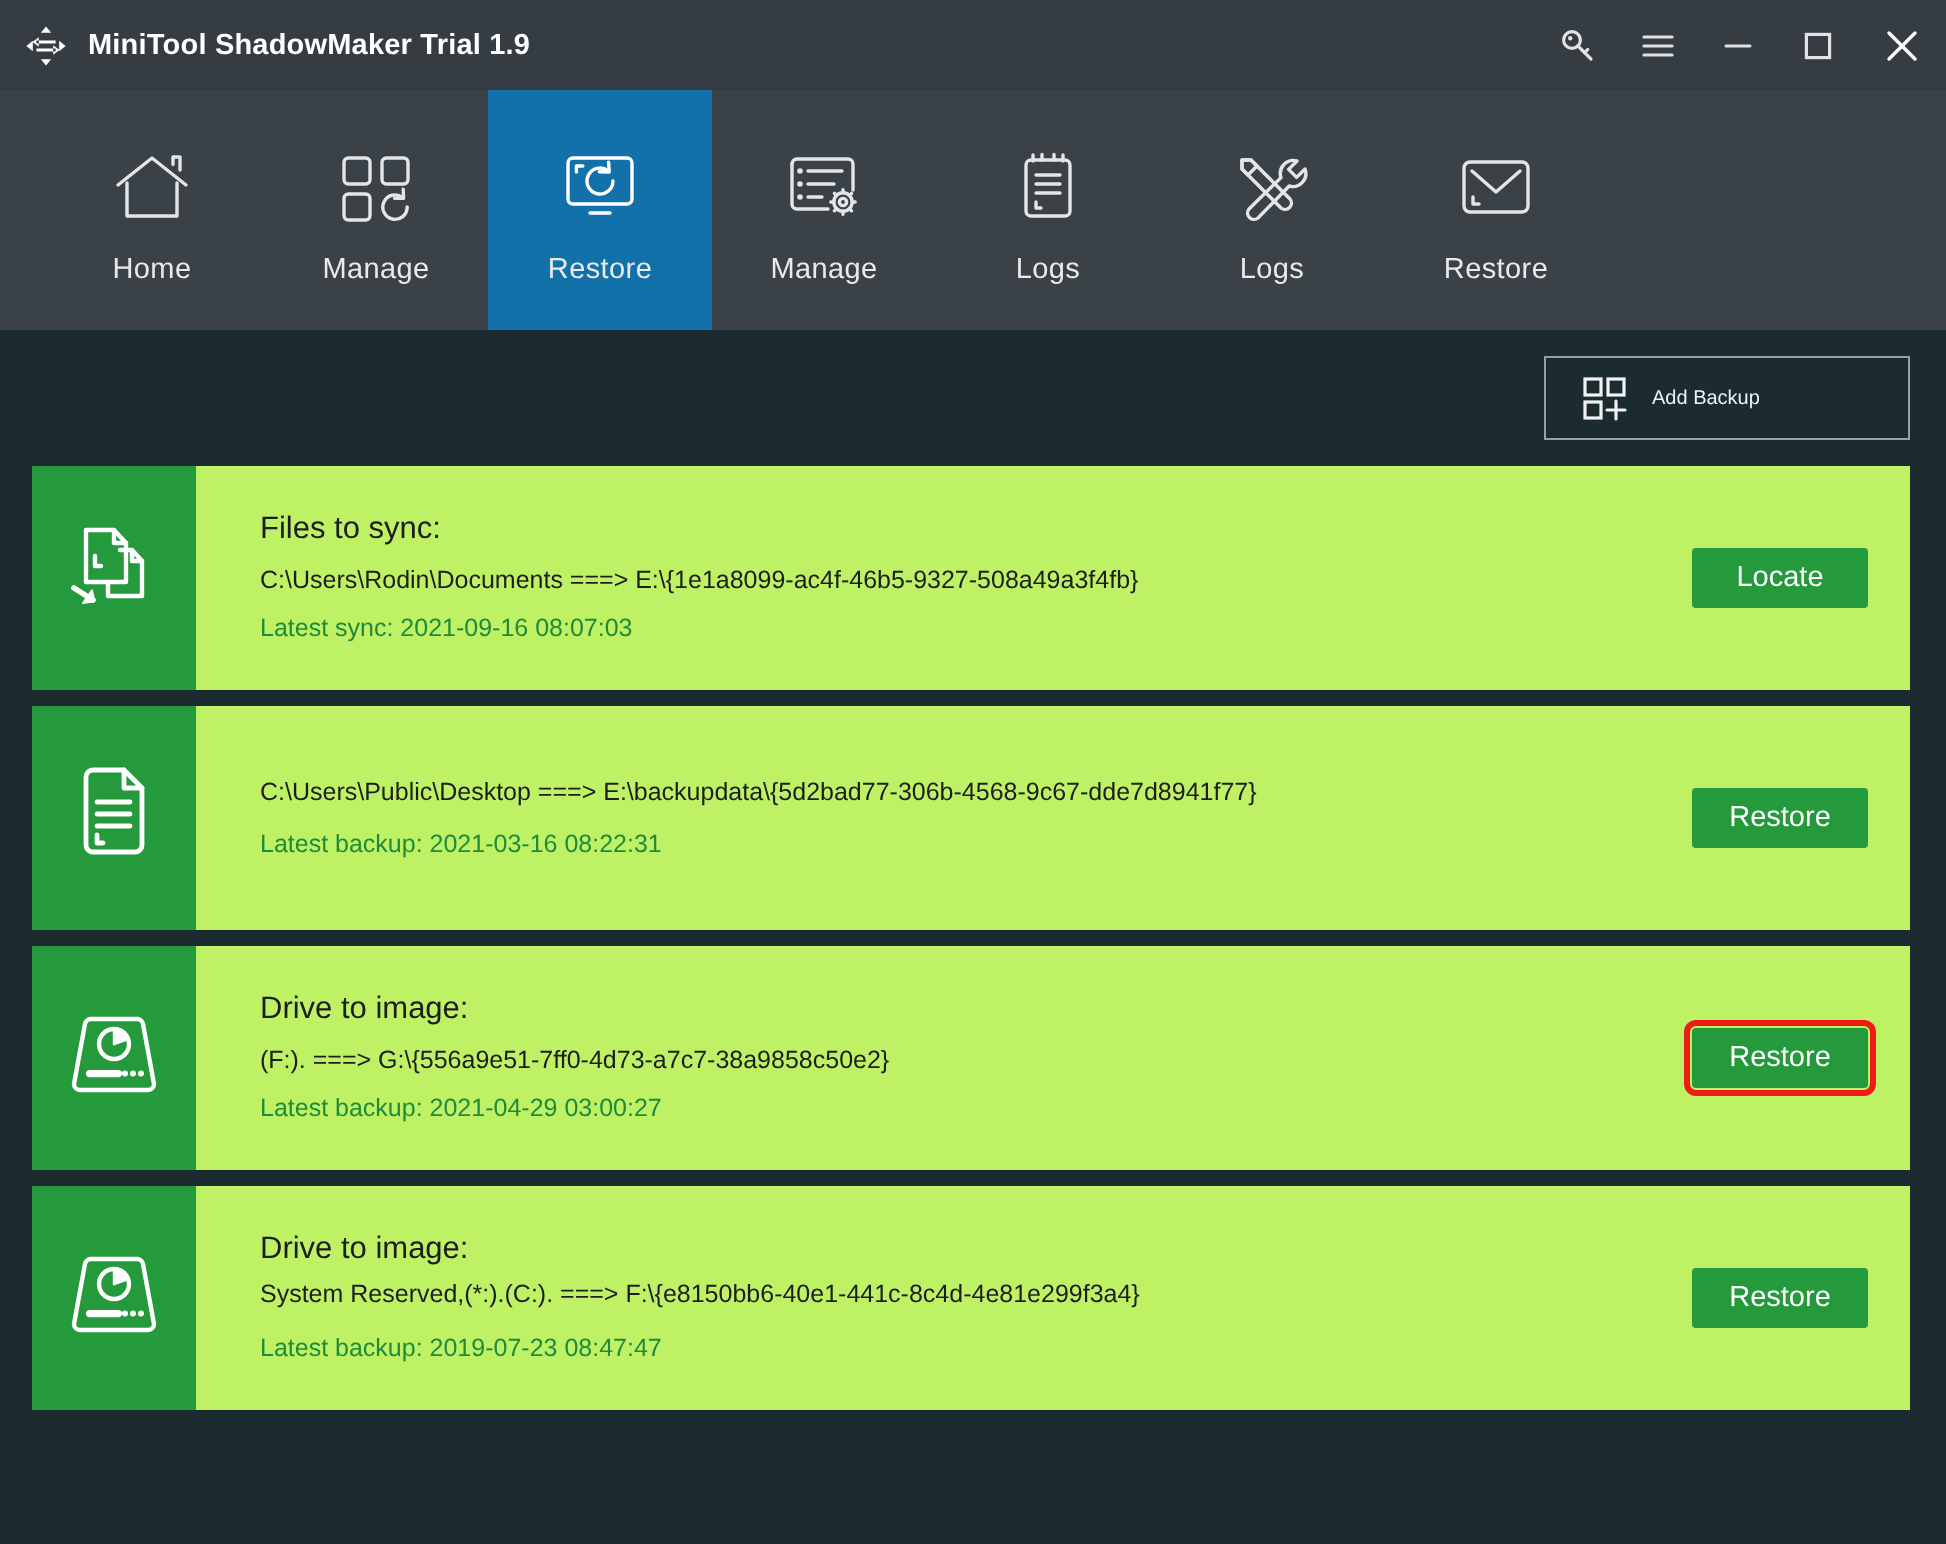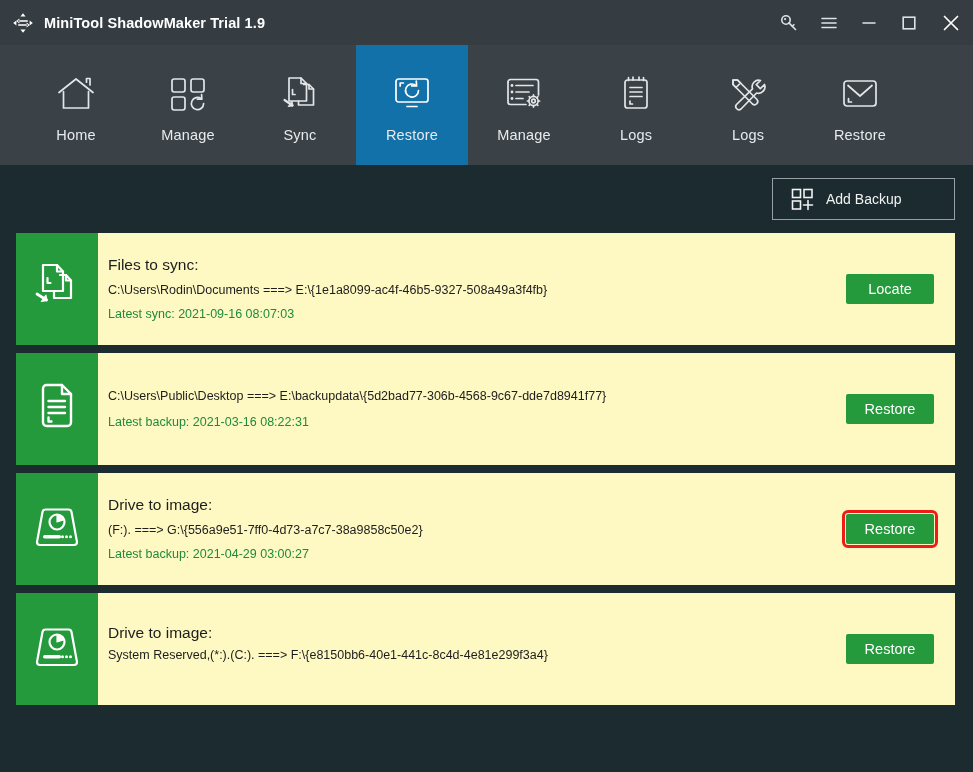--- a/index.html
+++ b/index.html
@@ -45,26 +45,26 @@
 
   
   .content { flex:1 1 auto; background:#1c2b2f; position:relative; }
 
   .toolbar { height:68px; display:flex; align-items:center; justify-content:flex-end; padding-right:18px; }
   .add-backup {
     height:42px; min-width:183px; border:1px solid #97a0a5; background:transparent;
     display:flex; align-items:center; padding:0 16px; cursor:pointer;
   }
   .add-backup .ab-icon { width:26px; height:26px; flex:0 0 26px; display:flex; align-items:center; justify-content:center; }
-  .add-backup .ab-label { color:#f0f2f3; font-size:14px; margin-left:11px; white-space:nowrap; }
+  .add-backup .ab-label { color:#f0f2f3; font-size:10px; margin-left:11px; white-space:nowrap; }
 
   
   .cards { padding:0 18px 0 16px; display:flex; flex-direction:column; gap:8px; }
   .card {
-    height:112px; background:#fef9c3; display:flex; align-items:stretch; position:relative;
+    height:112px; background:#bef264; display:flex; align-items:stretch; position:relative;gap:22px;
   }
   .card-icon {
     width:82px; flex:0 0 82px; background:#249a3c; display:flex;
     align-items:center; justify-content:center;
   }
   .card-body {
     flex:1 1 auto; display:flex; flex-direction:column; justify-content:center;
     padding:0 12px 0 10px; min-width:0;
   }
   .card-title { color:#1d1d1d; font-size:15.5px; line-height:1.15; margin-bottom:8px; }
@@ -157,34 +157,20 @@
           <rect x="5" y="5" width="13" height="13" rx="2.2"></rect>
           <rect x="24" y="5" width="13" height="13" rx="2.2"></rect>
           <rect x="5" y="23" width="13" height="13" rx="2.2"></rect>
           <path d="M36.6 29.5 A6.1 6.1 0 1 1 34.2 24.7"></path>
           <path d="M34.6 20.6 L34.8 25.2 L30.3 25.1"></path>
         </svg>
       </div>
       <div class="nav-label">Manage</div>
     </div>
 
-    <div class="nav-item">
-      <div class="nav-icon">
-        <svg width="42" height="40" viewBox="0 0 42 40" fill="none" stroke="#e3e6e8" stroke-width="1.7" stroke-linejoin="round" stroke-linecap="round">
-          <path d="M10 4 H22 L27.5 9.5 V27 H10 Z"></path>
-          <path d="M22 4 V9.5 H27.5"></path>
-          <path d="M13.5 15.5 V20.5 H16"></path>
-          <path d="M24.5 10.5 H30 L34.5 15 V31 H19.5 V27"></path>
-          <path d="M30 10.5 V15 H34.5"></path>
-          <path d="M5.5 26 L13.5 31.5" stroke-width="2.2"></path>
-          <path d="M9.5 32.5 L14 31.8 L13 27.4 Z" fill="#e3e6e8" stroke-width="1"></path>
-        </svg>
-      </div>
-      <div class="nav-label">Sync</div>
-    </div>
 
     <div class="nav-item active">
       <div class="nav-icon">
         <svg width="42" height="40" viewBox="0 0 42 40" fill="none" stroke="#ffffff" stroke-width="1.7" stroke-linejoin="round" stroke-linecap="round">
           <rect x="5" y="5" width="32" height="23" rx="2.5"></rect>
           <path d="M16 32.5 H26"></path>
           <path d="M21 28 V32.5" stroke-width="0"></path>
           <path d="M9.2 12 V9 H12.4"></path>
           <path d="M27.5 16.5 A6.5 6.5 0 1 1 25 11.4"></path>
           <path d="M25.3 7.1 L25.6 12 L20.7 11.9"></path>
@@ -342,20 +328,21 @@
               <rect x="13" y="33" width="18" height="3.6" rx="1.8" fill="#ffffff" stroke="none"></rect>
               <circle cx="36.5" cy="34.8" r="1.5" fill="#ffffff" stroke="none"></circle>
               <circle cx="40.5" cy="34.8" r="1.5" fill="#ffffff" stroke="none"></circle>
               <circle cx="32.5" cy="34.8" r="1.5" fill="#ffffff" stroke="none"></circle>
             </svg>
           </span>
         </div>
         <div class="card-body">
           <div class="card-title">Drive to image:</div>
           <div class="card-path"> System Reserved,(*:).(C:). ===&gt; F:\{e8150bb6-40e1-441c-8c4d-4e81e299f3a4}</div>
+          <div class="card-meta">Latest backup: 2019-07-23 08:47:47</div>
         </div>
         <div class="card-action">
           <button class="btn-green">Restore</button>
         </div>
       </div>
 
     </div>
   </div>
 </div>
 

